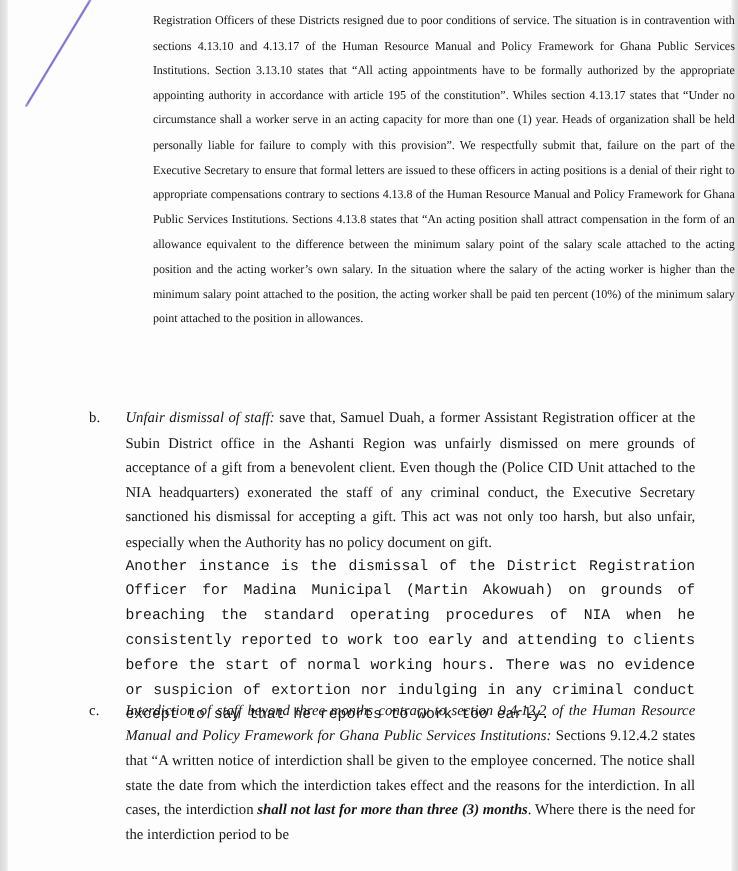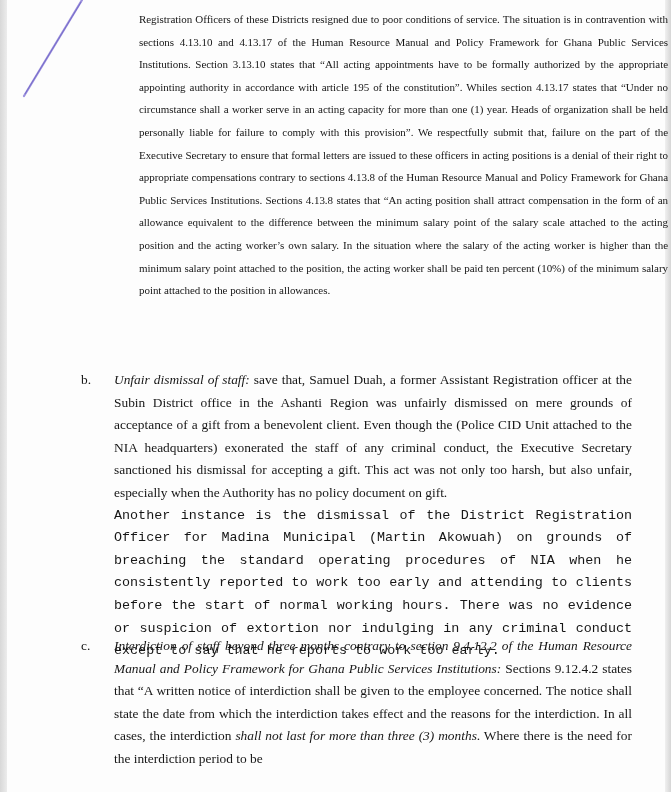--- a/index.html
+++ b/index.html
@@ -44,21 +44,21 @@
     position: absolute; left: 0; top: 0; width: 20px;
   }
   .item .body {
     margin-left: 33px;
     text-align: justify;
   }
   .item-b { top: 369px; }
   .item-c { top: 635px; }
   .item-b .cont { text-align: justify; font-family: Liberation Mono, monospace; }
   .it { font-style: italic; }
-  .bi { font-style: italic; font-weight: normal; }
+  .bi { font-style: italic; font-weight: bold; }
 </style>
 </head>
 <body>
 
 <div class="left-edge"></div>
 <div class="right-edge"></div>
 
 <svg class="pen-mark" viewBox="0 0 70 100">
   <line x1="64" y1="0" x2="6" y2="96" stroke="#9b90dd" stroke-width="2.2" stroke-linecap="round"></line>
   <line x1="63" y1="2" x2="7" y2="94" stroke="#6f63c4" stroke-width="0.8"></line>

